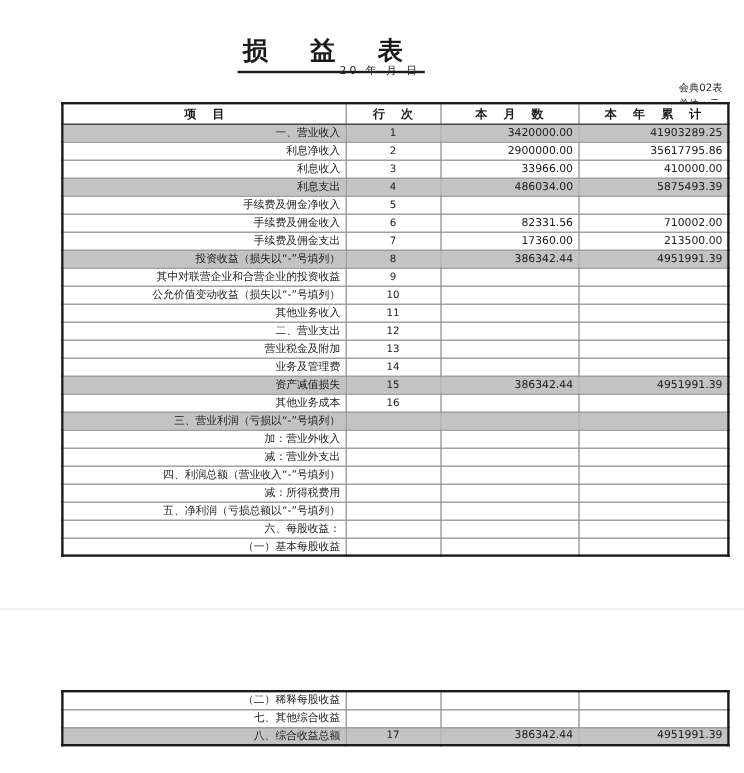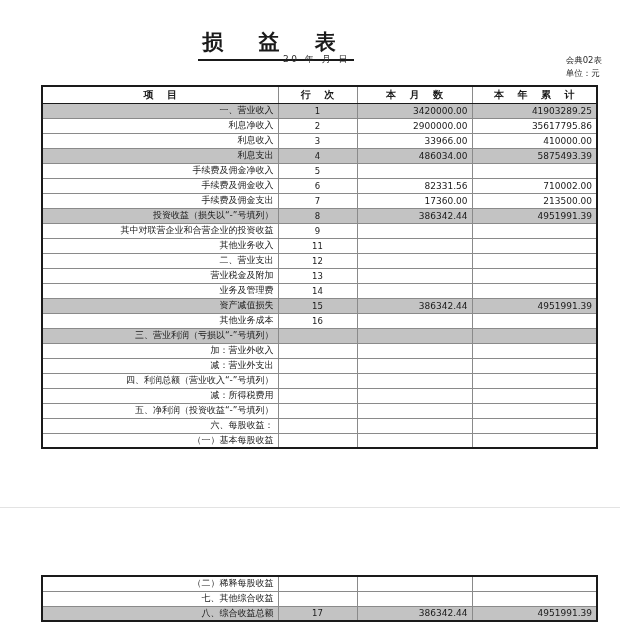--- a/index.html
+++ b/index.html
@@ -37,42 +37,42 @@
     letter-spacing: 14px;
     padding: 0 4px 3px 4px;
     border-bottom: 2px solid #1a1a1a;
     font-family: "DejaVu Serif", "Liberation Serif", serif;
   }
 
   
   .meta-right {
     position: absolute;
     right: 18px;
-    top: 54px;
+    top: 68px;
     text-align: left;
     font-size: 8.5px;
     line-height: 13px;
     color: #2b2b2b;
   }
 
   
   .period {
     position: absolute;
     left: 283px;
     top: 53px;
     font-size: 9px;
     letter-spacing: 2.5px;
     color: #2b2b2b;
     white-space: nowrap;
   }
 
   
   table.sheet {
     position: absolute;
-    left: 41px;
+    left: 51px;
     width: 555px;
     border-collapse: collapse;
     table-layout: fixed;
     font-size: 9px;
   }
   table.sheet.top  { top: 85px; }
   table.sheet.bottom { top: 575px; border-radius: 20px; }
 
   table.sheet td, table.sheet th {
     border: 1px solid #8a8a8a;
@@ -219,20 +219,26 @@
           <td class="c-mon">386342.44</td>
           <td class="c-ytd">4951991.39</td>
         </tr>
         <tr>
           <td class="c-item i0">其中对联营企业和合营企业的投资收益</td>
           <td class="c-row">9</td>
           <td class="c-mon"></td>
           <td class="c-ytd"></td>
         </tr>
         <tr>
+          <td class="c-item i0">公允价值变动收益（损失以“-”号填列）</td>
+          <td class="c-row">10</td>
+          <td class="c-mon"></td>
+          <td class="c-ytd"></td>
+        </tr>
+        <tr>
           <td class="c-item i0">其他业务收入</td>
           <td class="c-row">11</td>
           <td class="c-mon"></td>
           <td class="c-ytd"></td>
         </tr>
         <tr>
           <td class="c-item i0">二、营业支出</td>
           <td class="c-row">12</td>
           <td class="c-mon"></td>
           <td class="c-ytd"></td>
@@ -285,21 +291,21 @@
           <td class="c-mon"></td>
           <td class="c-ytd"></td>
         </tr>
         <tr>
           <td class="c-item i0">减：所得税费用</td>
           <td class="c-row"></td>
           <td class="c-mon"></td>
           <td class="c-ytd"></td>
         </tr>
         <tr>
-          <td class="c-item i0">五、净利润（投资收益“-”号填列）</td>
+          <td class="c-item i0">五、净利润（亏损总额以“-”号填列）</td>
           <td class="c-row"></td>
           <td class="c-mon"></td>
           <td class="c-ytd"></td>
         </tr>
         <tr class="band-top">
           <td class="c-item i0">六、每股收益：</td>
           <td class="c-row"></td>
           <td class="c-mon"></td>
           <td class="c-ytd"></td>
         </tr>

